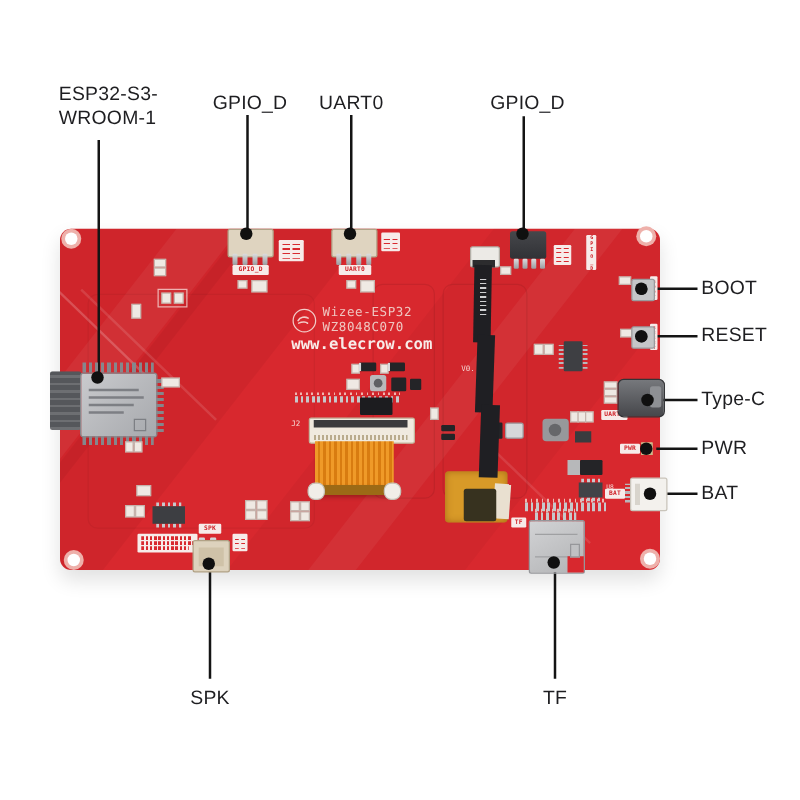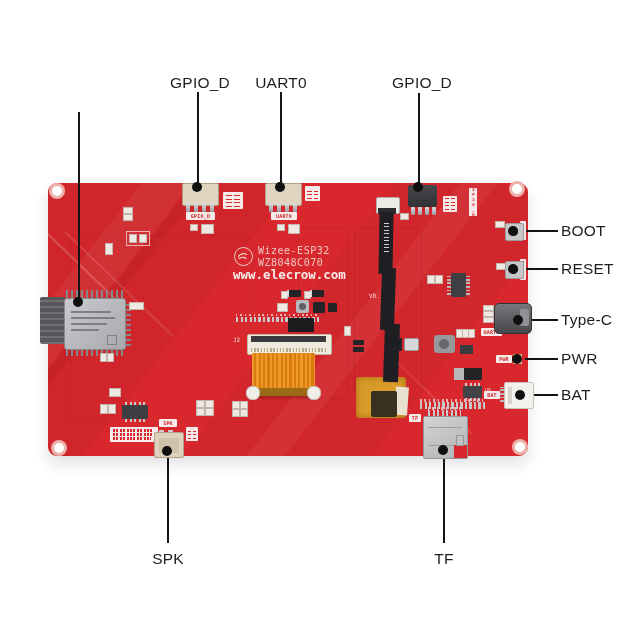--- a/index.html
+++ b/index.html
@@ -263,20 +263,24 @@
   <div class="silkpad" style="left:186px;top:427px;width:12px;height:14px;">
       <div class="rdash" style="left:2px;top:2px;width:3px;height:10px;"></div>
       <div class="rdash" style="left:7px;top:2px;width:3px;height:10px;"></div>
     </div>
   <div class="mpin" style="left:159px;top:430px;width:5px;height:7px;"></div>
   <div class="mpin" style="left:168px;top:430px;width:5px;height:7px;"></div>
   <div class="p" style="left:154px;top:432px;width:28px;height:24px;background:#ddd2bd;border:1px solid #b1a286;border-radius:2px;z-index:7;">
       <div style="position:absolute;left:4px;top:5px;width:20px;height:15px;background:#cfc2a8;"></div>
     </div>
 
+  <div class="lbl" style="left:47px;top:66px;">
+    <div>ESP32-S3-</div>
+    <div>WROOM-1</div>
+  </div>
   <div class="cline" style="left:78px;top:112px;width:2px;height:188px;"></div>
   <div class="cdot" style="left:73px;top:297px;"></div>
 
   <div class="lbl center" style="left:168px;top:73px;width:64px;">GPIO_D</div>
   <div class="cline" style="left:197px;top:92px;width:2px;height:93px;"></div>
   <div class="cdot" style="left:192px;top:182px;"></div>
 
   <div class="lbl center" style="left:251px;top:73px;width:60px;">UART0</div>
   <div class="cline" style="left:280px;top:92px;width:2px;height:93px;"></div>
   <div class="cdot" style="left:275px;top:182px;"></div>

